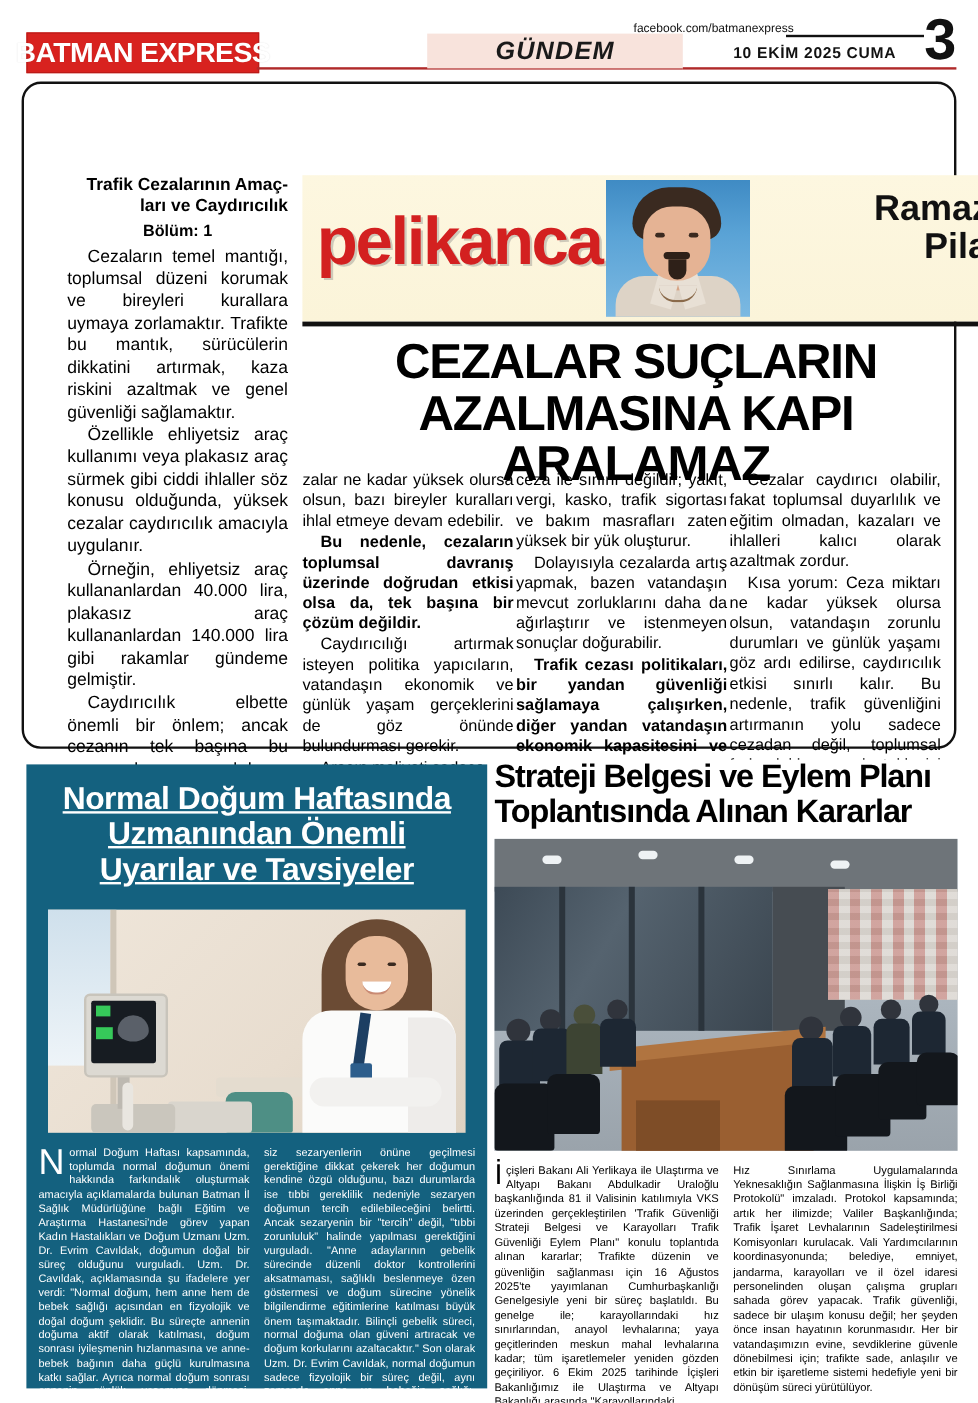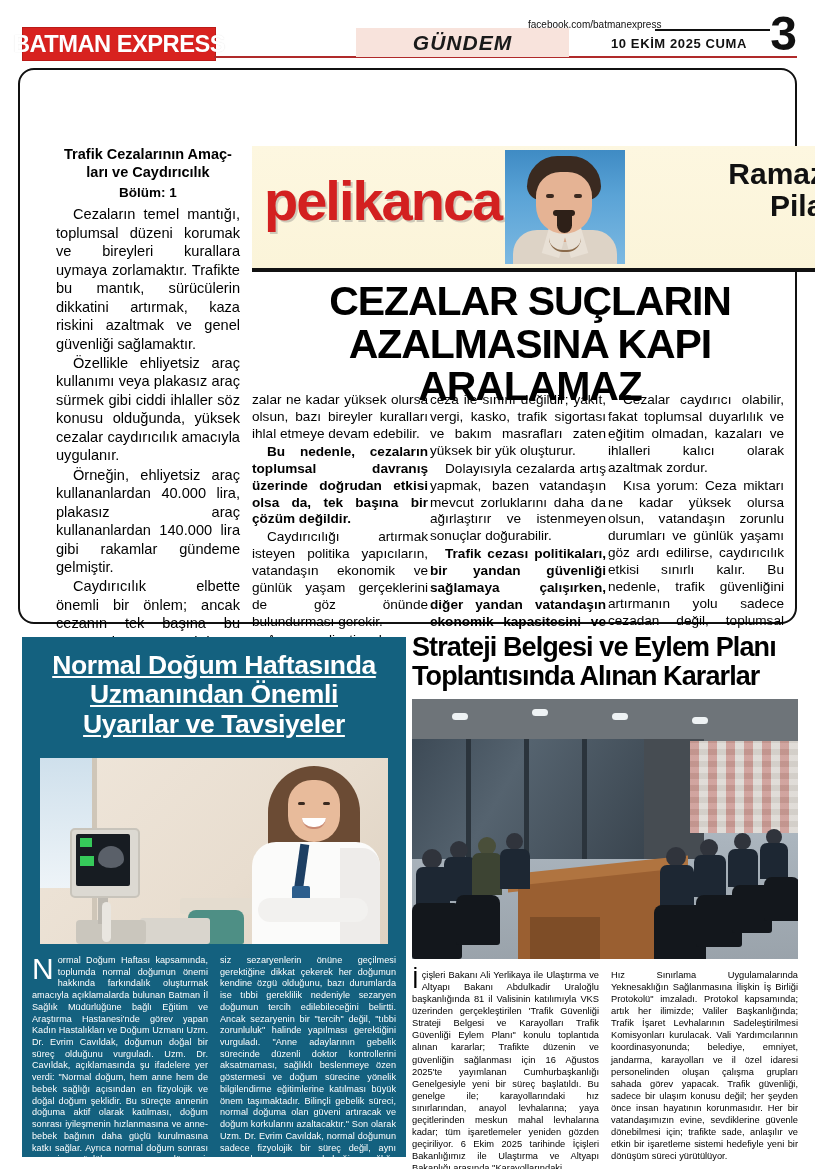--- a/index.html
+++ b/index.html
@@ -64,21 +64,21 @@
     position:absolute;left:18px;top:68px;width:779px;height:556px;
     border:2px solid #111;border-radius:16px;
     box-sizing:border-box;
     background:#fff;
   }
   
   .op-col1{
     position:absolute;left:36px;top:76px;width:184px;height:545px;
   }
   .op-title{
-    font-size:14.5px;font-weight:bold;line-height:1.22;text-align:center;
+    font-size:14.5px;font-weight:bold;line-height:1.22;text-align:right;
     margin:0 0 4px 0;
   }
   .op-sub{
     font-size:13.5px;font-weight:bold;text-align:center;margin:0 0 5px 0;
   }
   .op-col1 p{
     font-size:14.6px;line-height:1.265;margin:0 0 1px 0;
     text-align:justify;text-indent:17px;
     font-family:"Liberation Sans", sans-serif;
     word-spacing:-0.2px;

